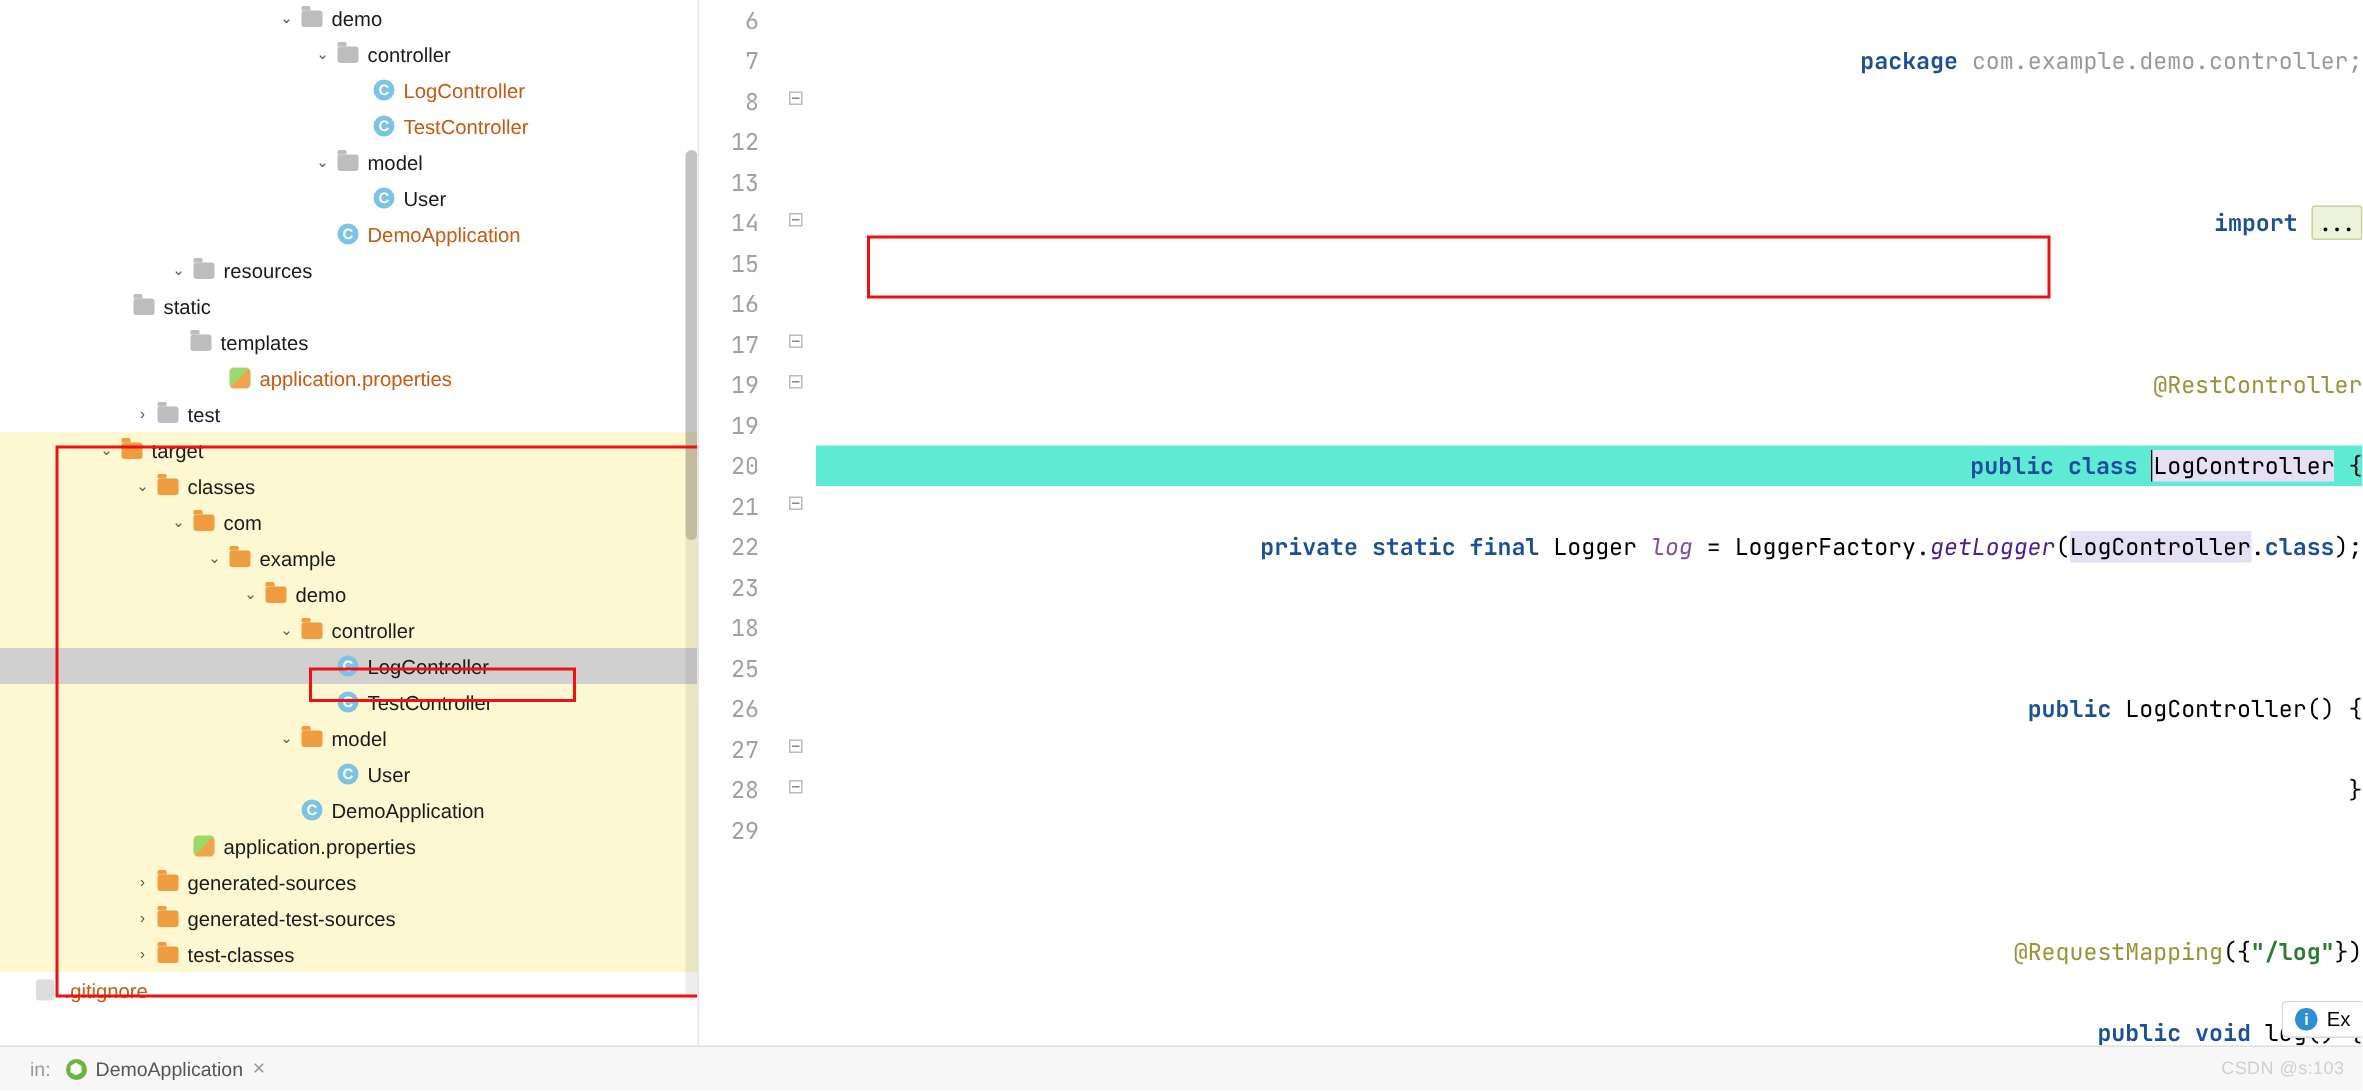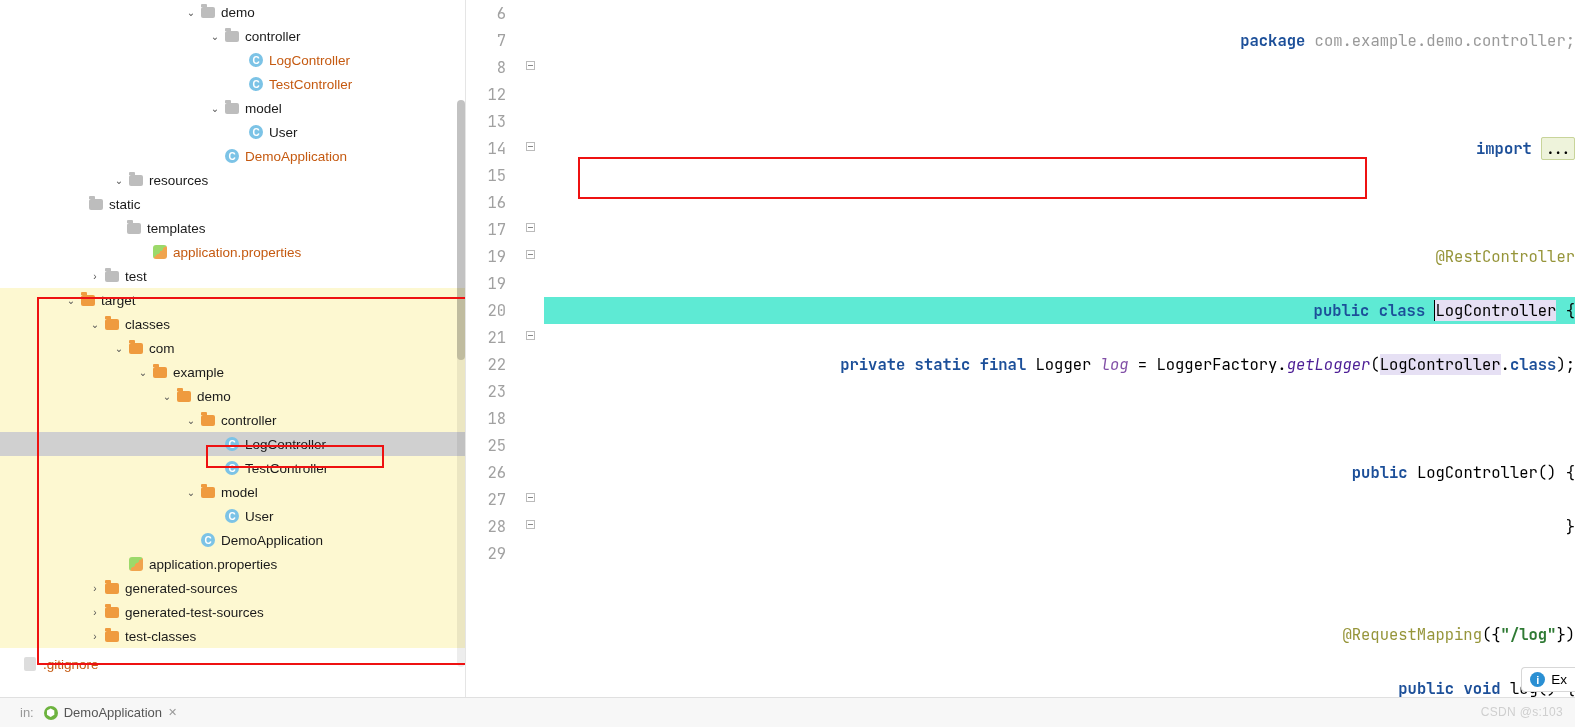--- a/index.html
+++ b/index.html
@@ -350,21 +350,21 @@
           </span>
           <span class="label">generated-test-sources</span>
         </div>
         <div class="tree-row hl-yellow" style="padding-left: 88px;">
           <span class="arrow">›</span>
           <span class="icon">
             <span class="folder-orange"></span>
           </span>
           <span class="label">test-classes</span>
         </div>
-        <div class="tree-row orange" style=" align-items: flex-end;">
+        <div class="tree-row orange" style="">
           <span class="arrow"></span>
           <span class="icon">
             <span style="width:12px;height:14px;background:#ddd;border-radius:2px;display:inline-block"></span>
           </span>
           <span class="label">.gitignore</span>
         </div>
       </div>
     <div class="tree-scroll">
         <div class="thumb"></div>
       </div>

